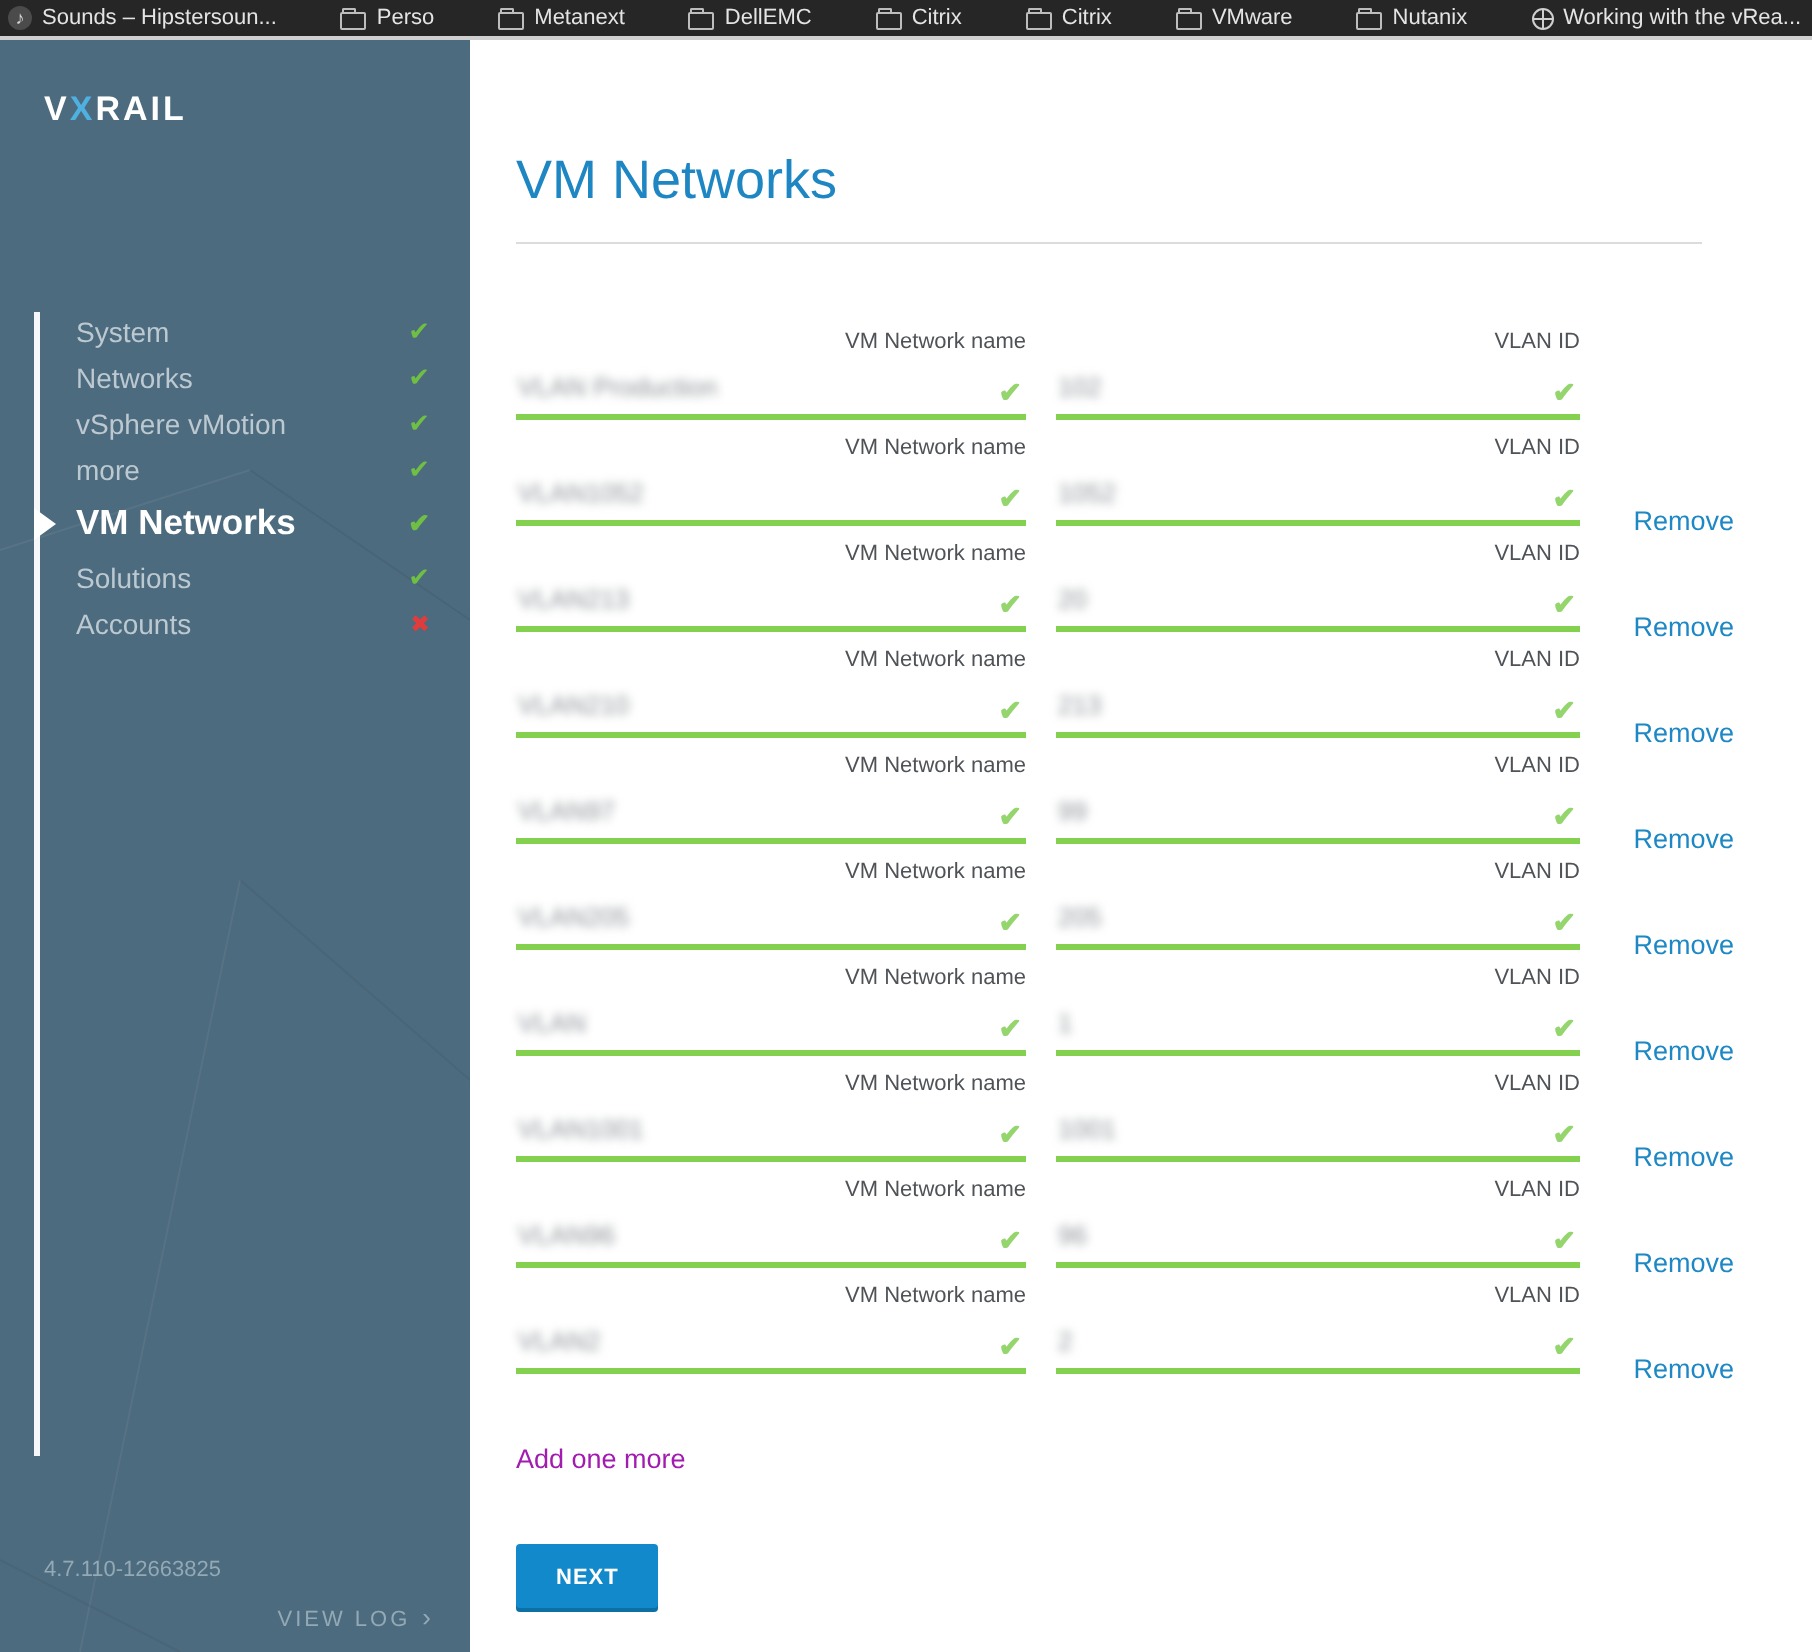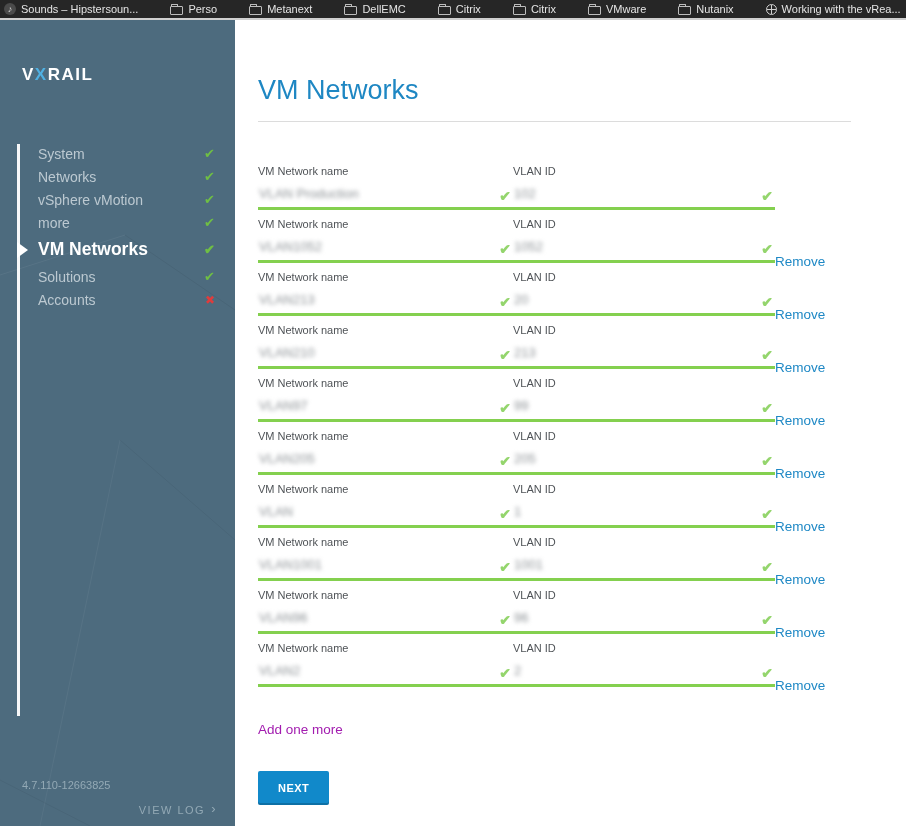--- a/index.html
+++ b/index.html
@@ -28,23 +28,23 @@
 
   .window-strip { height:2px; background:#cfcfcf; }
 
   
   .app { display:flex; height:806px; }
 
   
   .sidebar { width:235px; background:#4d6b7e; position:relative; color:#fff; flex:0 0 auto; }
   .facets { position:absolute; inset:0; pointer-events:none; }
   .logo { padding:25px 0 0 22px; font-size:17px; font-weight:bold; letter-spacing:1.5px;
-    color:#fff; position:relative;margin-top:20px; }
+    color:#fff; position:relative; }
   .logo .x { color:#4fb0e2; }
-  .nav { margin-top:57px; position:relative; }
+  .nav { margin-top:89px; position:relative; }
   .nav-rail { position:absolute; left:17px; top:2px; height:572px; width:3px;
     background:rgba(255,255,255,0.95); }
   .nav-item { position:relative; display:flex; align-items:center; justify-content:space-between;
     padding:0 20px 0 38px; height:23px; font-size:14px; color:#bcc9d1; cursor:pointer; }
   .nav-item.active { height:31px; font-size:17.5px; font-weight:bold; color:#fff; }
   .nav-item.active::before { content:""; position:absolute; left:17px; top:50%; margin-top:-8px;
     border-left:11px solid #fff; border-top:8px solid transparent; border-bottom:8px solid transparent; }
   .nav-status { font-size:13px; width:16px; text-align:right; }
   .nav-status.ok { color:#6fbf44; }
   .nav-status.err { color:#e03c3c; font-size:12px; }
@@ -52,21 +52,21 @@
     justify-content:space-between; align-items:center; font-size:11px; color:#93a9b5; }
   .view-log { letter-spacing:1.5px; cursor:pointer; display:flex; align-items:flex-end; gap:6px;margin-top:48px; }
   .view-log .chev { font-size:13px; }
 
   
   .main { flex:1; background:#fff; padding-left:23px; position:relative; }
   .page-title { margin-top:55px; font-size:27px; font-weight:300; color:#1e87c3; }
   .title-rule { width:593px; border:none; border-top:1px solid #dcdcdc; margin-top:15px; }
 
   .form { margin-top:43px; }
-  .form-row { display:grid; grid-template-columns:255px 262px 62px; height:53px; }
+  .form-row { display:grid; grid-template-columns:255px 262px 62px; column-gap:15px; height:53px;text-align:right; }
   .field { position:relative; }
   .f-label { font-size:11px; color:#4f5357; }
   .control { margin-top:6px; height:27px; border-bottom:3px solid #84d04f; position:relative; }
   .f-value { position:absolute; left:1px; bottom:6px; font-size:13px; color:#8d9296;
     filter:blur(2.3px); white-space:nowrap; }
   .f-check { position:absolute; right:2px; bottom:3px; font-size:14px; font-weight:bold;
     color:#94d56d; }
   .remove-cell { align-self:end; padding-bottom:1px; }
   .remove-link { color:#1e88c5; font-size:13.5px; cursor:pointer; text-decoration:none; }
 

